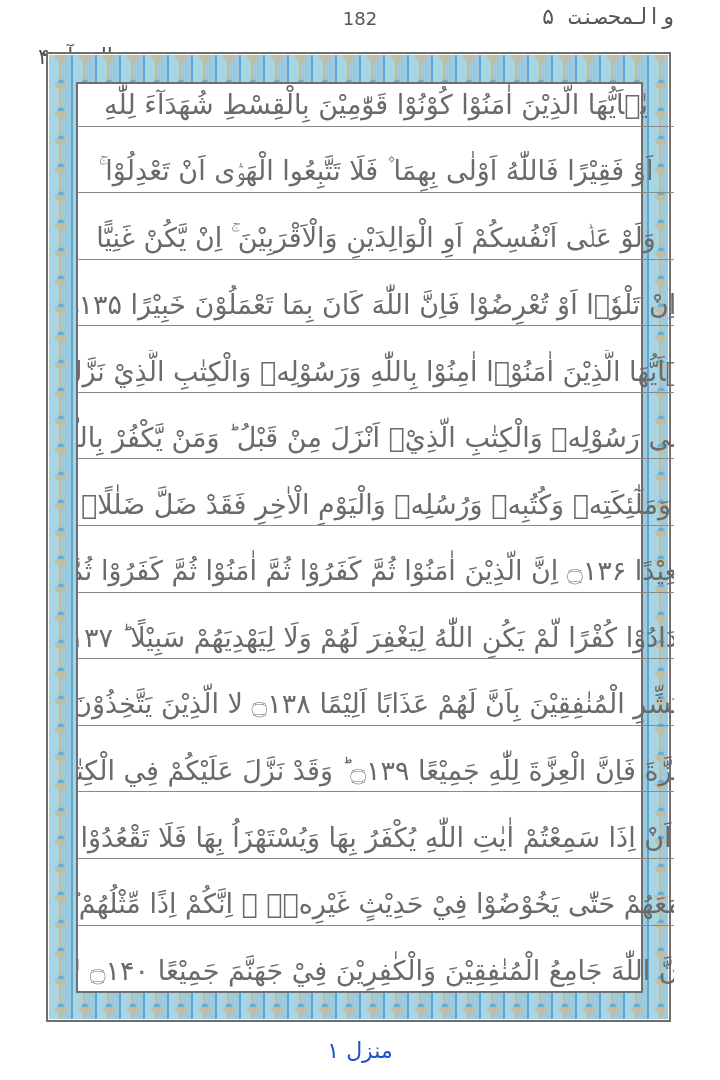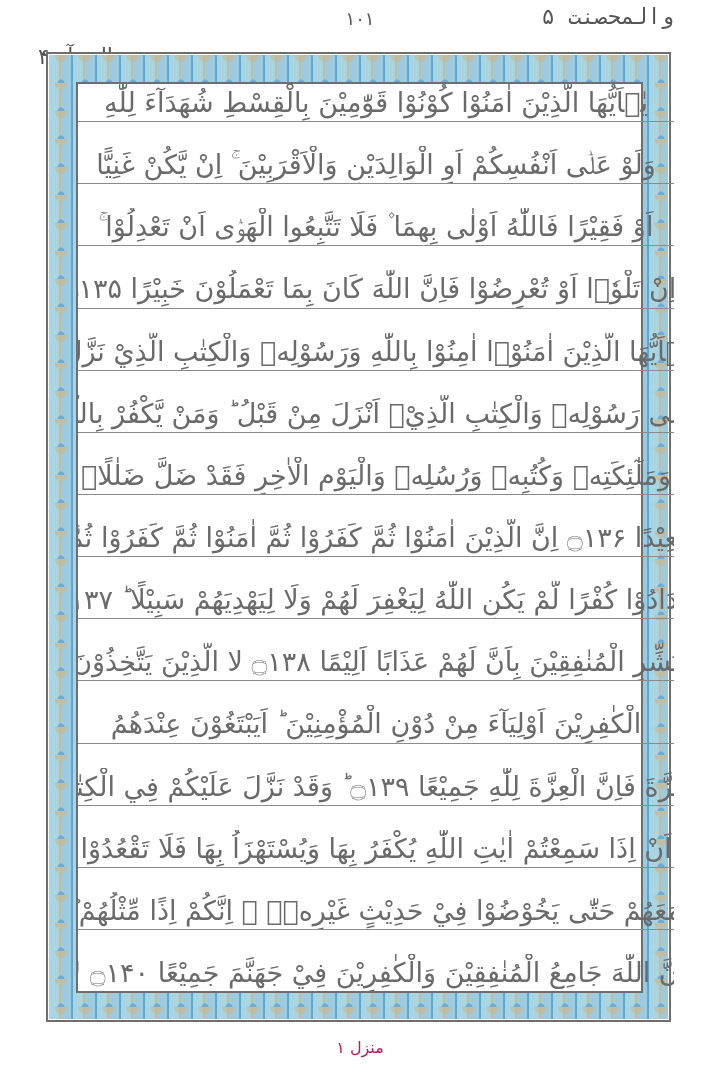--- a/index.html
+++ b/index.html
@@ -16,44 +16,43 @@
   .frame-deco::before { content:""; position:absolute; inset:0;
     background:
       radial-gradient(circle at 50% 100%, #5aa8d8 0 3px, transparent 4px) 0 0/24px 28px,
       radial-gradient(circle at 50% 0%, #c4bc9c 0 6px, transparent 7px) 0 0/24px 28px;
     opacity:.8; }
   .frame-inner { position:absolute; left:76px; top:82px; width:567px; height:911px; box-sizing:border-box; border:2px solid #6e6e6e; background:#ffffff; }
   .lines { position:absolute; left:78px; top:84px; width:596px; height:907px; display:flex; flex-direction:column;gap:24px; }
   .line { flex:1; border-bottom:1.5px solid #8a8a8a; display:flex; align-items:center; justify-content:center; direction:rtl;
     font-family:"DejaVu Sans", sans-serif; font-size:27px; color:#6a6a6a; white-space:nowrap; overflow:hidden; padding:0 6px; }
   .line:last-child { border-bottom:none; }
-  .footer { position:absolute; top:1038px; left:0; right:0; text-align:center; font-size:16px; color:#be185d; direction:rtl; }
+  .footer { position:absolute; top:1038px; left:0; right:0; text-align:center; font-size:22px; color:#1d4ed8; direction:rtl; }
 </style>
 </head>
 <body>
 
 <div class="hdr" id="hdr-right">والمحصنت ۵</div>
-<div class="hdr" id="hdr-center">۱۰۱</div>
+<div class="hdr" id="hdr-center">182</div>
 <div class="hdr" id="hdr-left">النسآء ۴</div>
 
 <div class="frame-outer"></div>
 <div class="frame-deco"></div>
 <div class="frame-inner"></div>
 
 <div class="lines">
   <div class="line">يٰۤاَيُّهَا الَّذِيْنَ اٰمَنُوْا كُوْنُوْا قَوّٰمِيْنَ بِالْقِسْطِ شُهَدَآءَ لِلّٰهِ</div>
+  <div class="line">اَوْ فَقِيْرًا فَاللّٰهُ اَوْلٰى بِهِمَا ۫ فَلَا تَتَّبِعُوا الْهَوٰۤى اَنْ تَعْدِلُوْا ۚ</div>
   <div class="line">وَلَوْ عَلٰۤى اَنْفُسِكُمْ اَوِ الْوَالِدَيْنِ وَالْاَقْرَبِيْنَ ۚ اِنْ يَّكُنْ غَنِيًّا</div>
-  <div class="line">اَوْ فَقِيْرًا فَاللّٰهُ اَوْلٰى بِهِمَا ۫ فَلَا تَتَّبِعُوا الْهَوٰۤى اَنْ تَعْدِلُوْا ۚ</div>
   <div class="line">وَاِنْ تَلْوٗۤا اَوْ تُعْرِضُوْا فَاِنَّ اللّٰهَ كَانَ بِمَا تَعْمَلُوْنَ خَبِيْرًا ۝۱۳۵</div>
   <div class="line">يٰۤاَيُّهَا الَّذِيْنَ اٰمَنُوْۤا اٰمِنُوْا بِاللّٰهِ وَرَسُوْلِهٖ وَالْكِتٰبِ الَّذِيْ نَزَّلَ</div>
   <div class="line">عَلٰى رَسُوْلِهٖ وَالْكِتٰبِ الَّذِيْۤ اَنْزَلَ مِنْ قَبْلُ ؕ وَمَنْ يَّكْفُرْ بِاللّٰهِ</div>
   <div class="line">وَمَلٰٓئِكَتِهٖ وَكُتُبِهٖ وَرُسُلِهٖ وَالْيَوْمِ الْاٰخِرِ فَقَدْ ضَلَّ ضَلٰلًاۢ</div>
   <div class="line">بَعِيْدًا ۝۱۳۶ اِنَّ الَّذِيْنَ اٰمَنُوْا ثُمَّ كَفَرُوْا ثُمَّ اٰمَنُوْا ثُمَّ كَفَرُوْا ثُمَّ</div>
   <div class="line">ازْدَادُوْا كُفْرًا لَّمْ يَكُنِ اللّٰهُ لِيَغْفِرَ لَهُمْ وَلَا لِيَهْدِيَهُمْ سَبِيْلًا ؕ ۝۱۳۷</div>
   <div class="line">بَشِّرِ الْمُنٰفِقِيْنَ بِاَنَّ لَهُمْ عَذَابًا اَلِيْمًا ۝۱۳۸ لا الَّذِيْنَ يَتَّخِذُوْنَ</div>
-  <div class="line">الْكٰفِرِيْنَ اَوْلِيَآءَ مِنْ دُوْنِ الْمُؤْمِنِيْنَ ؕ اَيَبْتَغُوْنَ عِنْدَهُمُ</div>
   <div class="line">الْعِزَّةَ فَاِنَّ الْعِزَّةَ لِلّٰهِ جَمِيْعًا ۝۱۳۹ ؕ وَقَدْ نَزَّلَ عَلَيْكُمْ فِي الْكِتٰبِ</div>
   <div class="line">اَنْ اِذَا سَمِعْتُمْ اٰيٰتِ اللّٰهِ يُكْفَرُ بِهَا وَيُسْتَهْزَاُ بِهَا فَلَا تَقْعُدُوْا</div>
   <div class="line">مَعَهُمْ حَتّٰى يَخُوْضُوْا فِيْ حَدِيْثٍ غَيْرِهٖۤ ۖ اِنَّكُمْ اِذًا مِّثْلُهُمْ ؕ</div>
   <div class="line">اِنَّ اللّٰهَ جَامِعُ الْمُنٰفِقِيْنَ وَالْكٰفِرِيْنَ فِيْ جَهَنَّمَ جَمِيْعًا ۝۱۴۰ لا</div>
 </div>
 
 <div class="footer">منزل ۱</div>
 
 </body></html>

